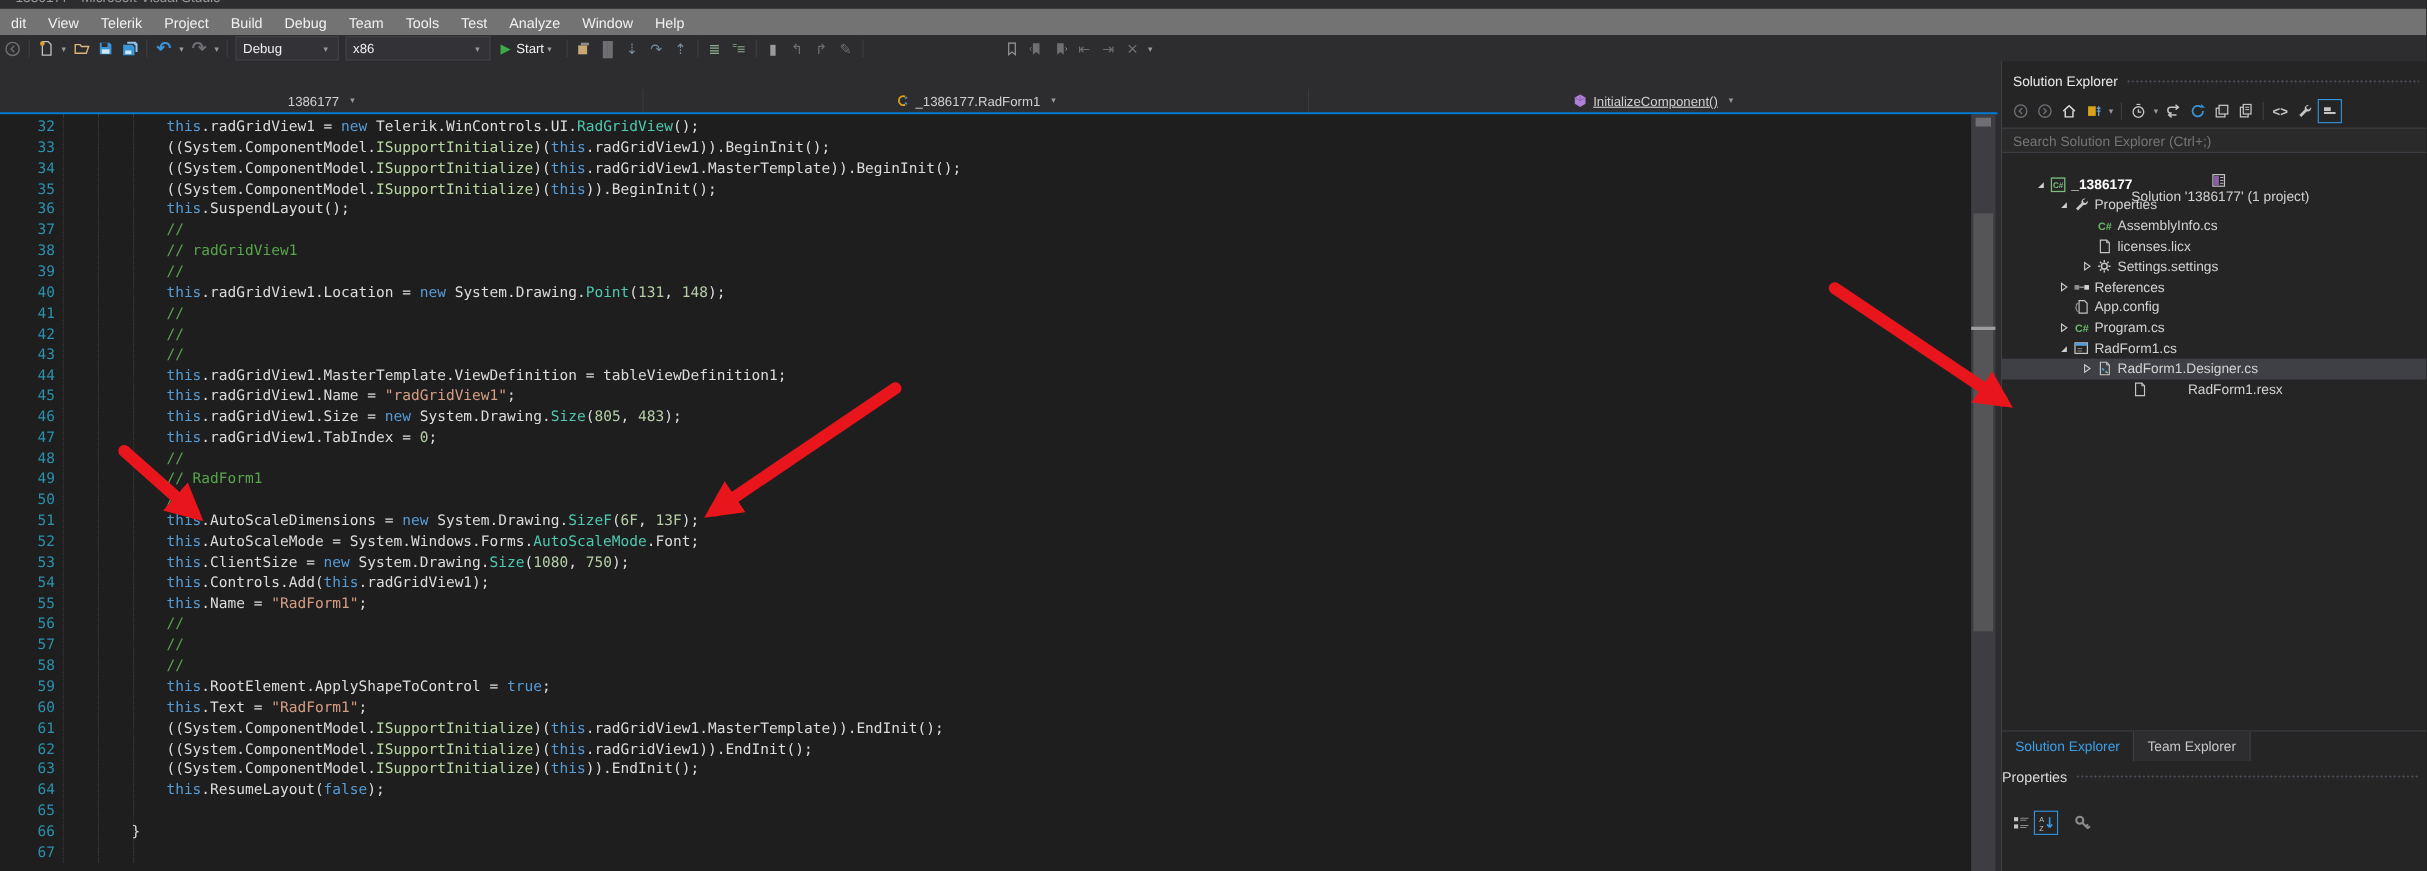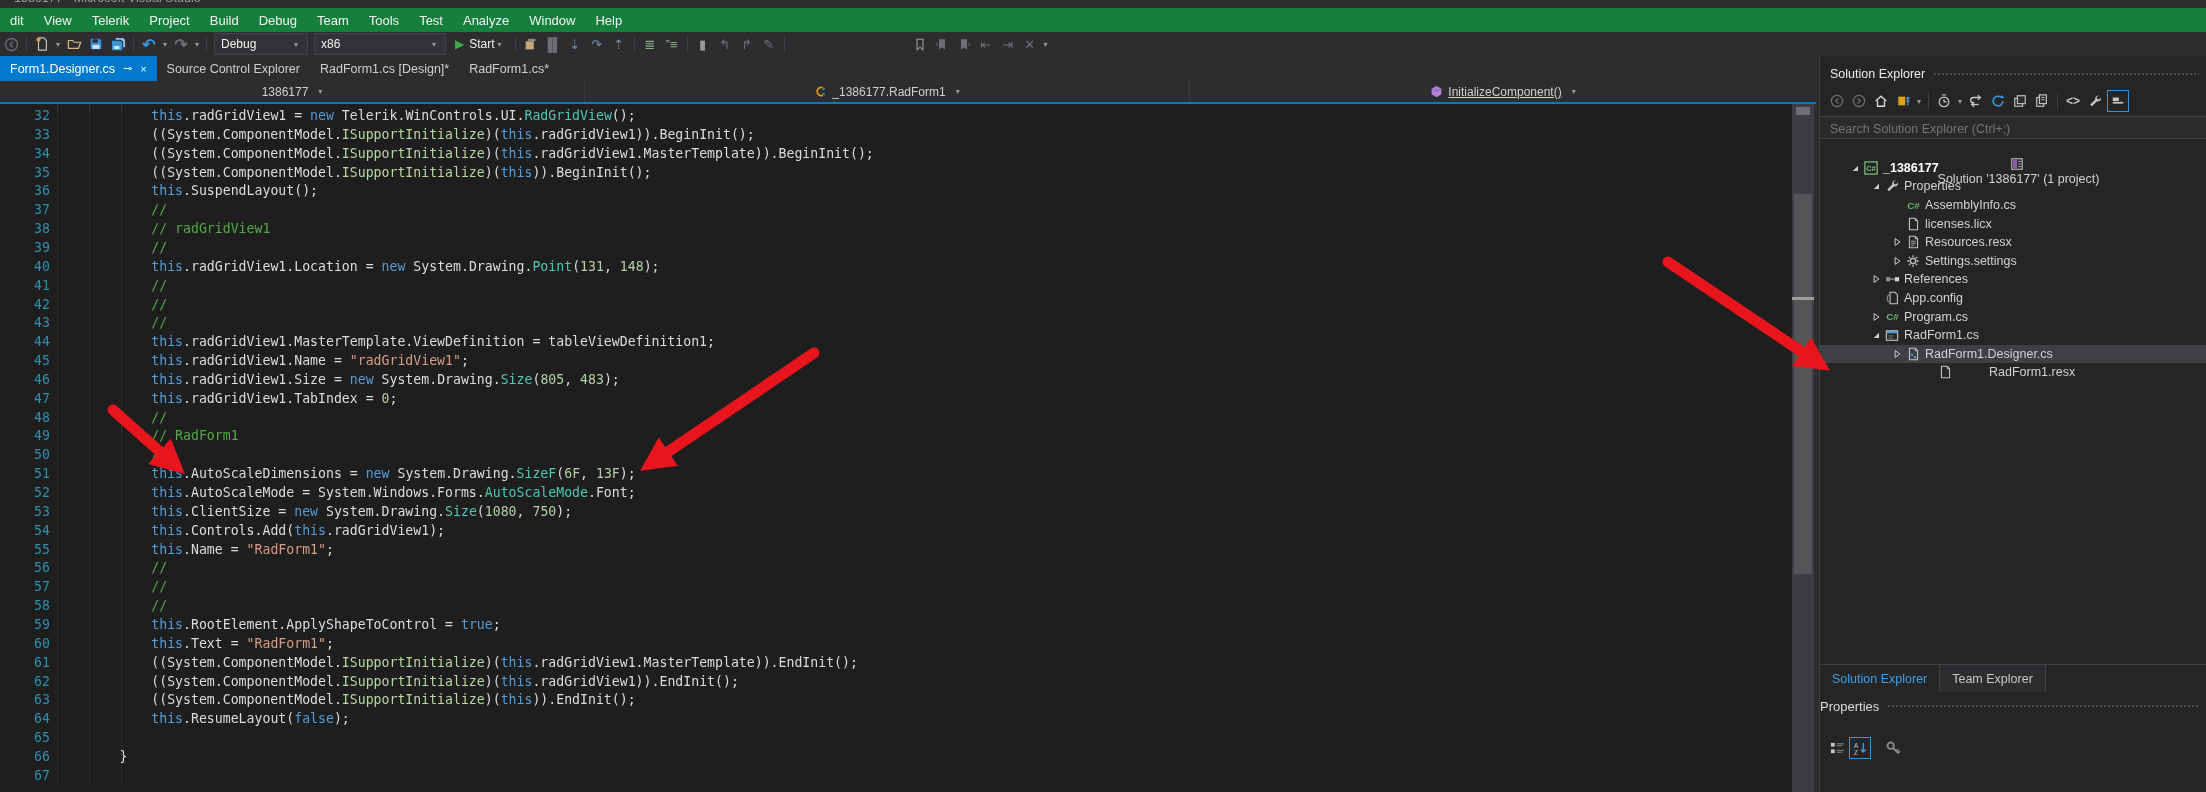--- a/index.html
+++ b/index.html
@@ -1,21 +1,21 @@
 <!DOCTYPE html>
 <html><head>
 <meta charset="utf-8">
 <style>
   html,body{margin:0;padding:0;background:#1e1e1e;}
   .app{position:relative;width:2206px;height:792px;overflow:hidden;background:#2d2d30;
        font-family:"Liberation Sans",sans-serif;color:#dcdcdc;font-size:13px;}
   
   .titlebar{position:absolute;left:0;top:0;width:100%;height:8px;background:#2d2d30;overflow:hidden;}
   .titlebar span{position:absolute;left:14px;top:-9px;font-size:12.5px;color:#9b9b9b;}
-  .menubar{position:absolute;left:0;top:8px;width:100%;height:24px;background:#15803d;display:flex;align-items:center;}
+  .menubar{position:absolute;left:0;top:8px;width:100%;height:24px;background:#737373;display:flex;align-items:center;}
   .menu-item{padding:0 10px;font-size:13px;color:#f1f1f1;}
   .toolbar{position:absolute;left:0;top:32px;width:100%;height:24px;background:#2d2d30;display:flex;align-items:center;}
   .tb-ico{display:inline-flex;align-items:center;justify-content:center;width:22px;height:20px;font-size:13px;color:#c5c5c5;}
   .tb-sep{width:1px;height:16px;background:#3f3f46;margin:0 4px;}
   .tb-chev{font-size:8px;color:#999;width:10px;text-align:center;}
   .combo{display:inline-flex;align-items:center;justify-content:space-between;height:20px;background:#333337;
          border:1px solid #434346;color:#f1f1f1;font-size:12px;padding:0 6px;margin:0 3px;}
   .combo .cv{margin-right:8px;}
   .start-btn{display:inline-flex;align-items:center;height:20px;padding:0 6px;color:#f1f1f1;font-size:12px;}
   .start-btn .play{color:#3dab4a;font-size:12px;margin-right:5px;}
@@ -185,36 +185,20 @@
           <path d="M4 1h8v14l-4-3.4L4 15z" fill="#6e6e73"></path>
           <path d="M14 6l2 2-2 2" stroke="#9a9a9a" fill="none"></path>
         </svg>
     </span>
     <span class="tb-ico" style="color:#6e6e73;">⇤</span>
     <span class="tb-ico" style="color:#6e6e73;">⇥</span>
     <span class="tb-ico" style="color:#6e6e73;">✕</span>
     <span class="tb-chev">▾</span>
   </div>
 
-  <div class="tabrow" id="tabrow">
-      <div class="tab active">
-        <span>Form1.Designer.cs</span>
-        <span class="pin">⊸</span>
-        <span class="close">×</span>
-      </div>
-      <div class="tab">
-        <span>Source Control Explorer</span>
-      </div>
-      <div class="tab">
-        <span>RadForm1.cs [Design]*</span>
-      </div>
-      <div class="tab">
-        <span>RadForm1.cs*</span>
-      </div>
-    </div>
 
   <div class="breadcrumb">
     <div class="bc-seg" style="width:572px;">
       <span>1386177</span>
       <span class="bc-chev">▾</span>
     </div>
     <div class="bc-seg" style="width:592px;">
       <span style="display:flex;align-items:center;">
         <span class="bc-ico">
           <svg width="13" height="13" viewBox="0 0 16 16">
@@ -432,35 +416,20 @@
           </span>
           <span style="margin-left: 4px;">licenses.licx</span>
         </div>
         <div class="tree-row" style="padding-left: 69px;">
           <span class="tw">
             <svg width="12" height="12" viewBox="0 0 16 16">
               <path d="M5.5 3.5v9l6.5-4.5z" fill="none" stroke="#cfcfcf" stroke-width="1.3"></path>
             </svg>
           </span>
           <span class="tw">
-            <svg width="13" height="14" viewBox="0 0 16 16">
-              <path d="M3 1h7l3 3v11H3z" fill="none" stroke="#c5c5c5" stroke-width="1.3"></path>
-              <path d="M10 1v3h3" fill="none" stroke="#c5c5c5" stroke-width="1.1"></path>
-              <path d="M5 7h6M5 9.5h6M5 12h4" stroke="#c5c5c5"></path>
-            </svg>
-          </span>
-          <span style="margin-left: 4px;">Resources.resx</span>
-        </div>
-        <div class="tree-row" style="padding-left: 69px;">
-          <span class="tw">
-            <svg width="12" height="12" viewBox="0 0 16 16">
-              <path d="M5.5 3.5v9l6.5-4.5z" fill="none" stroke="#cfcfcf" stroke-width="1.3"></path>
-            </svg>
-          </span>
-          <span class="tw">
             <svg width="14" height="14" viewBox="0 0 16 16">
               <circle cx="8" cy="8" r="3" fill="none" stroke="#c5c5c5" stroke-width="1.5"></circle>
               <path d="M8 1.5v2.3M8 12.2v2.3M1.5 8h2.3M12.2 8h2.3M3.4 3.4l1.6 1.6M11 11l1.6 1.6M12.6 3.4 11 5M5 11l-1.6 1.6" stroke="#c5c5c5" stroke-width="1.5"></path>
             </svg>
           </span>
           <span style="margin-left: 4px;">Settings.settings</span>
         </div>
         <div class="tree-row" style="padding-left: 48px;">
           <span class="tw">
             <svg width="12" height="12" viewBox="0 0 16 16">

